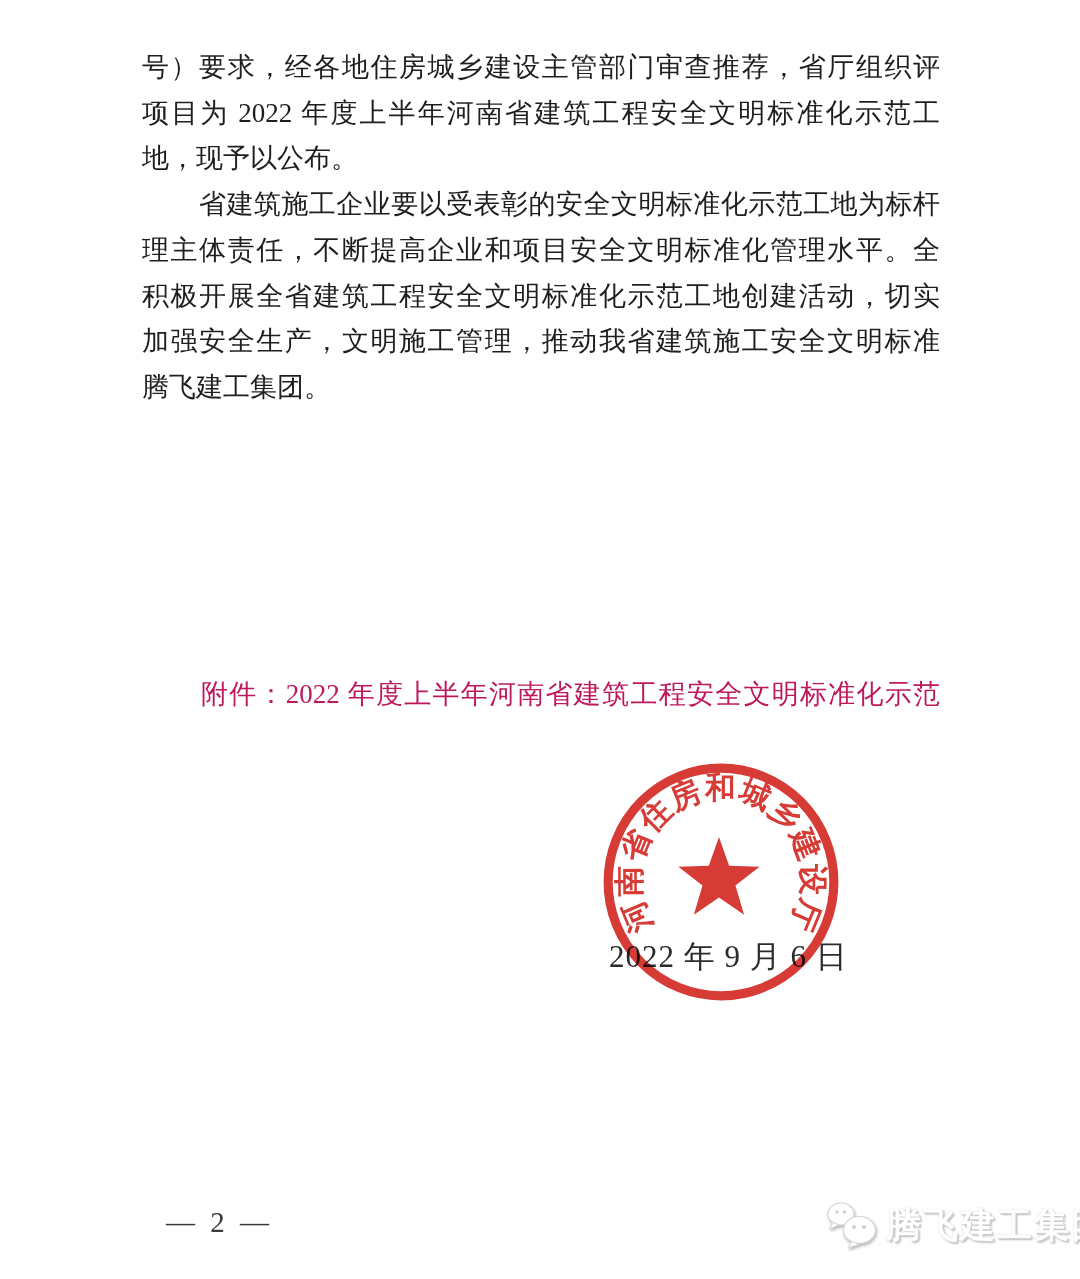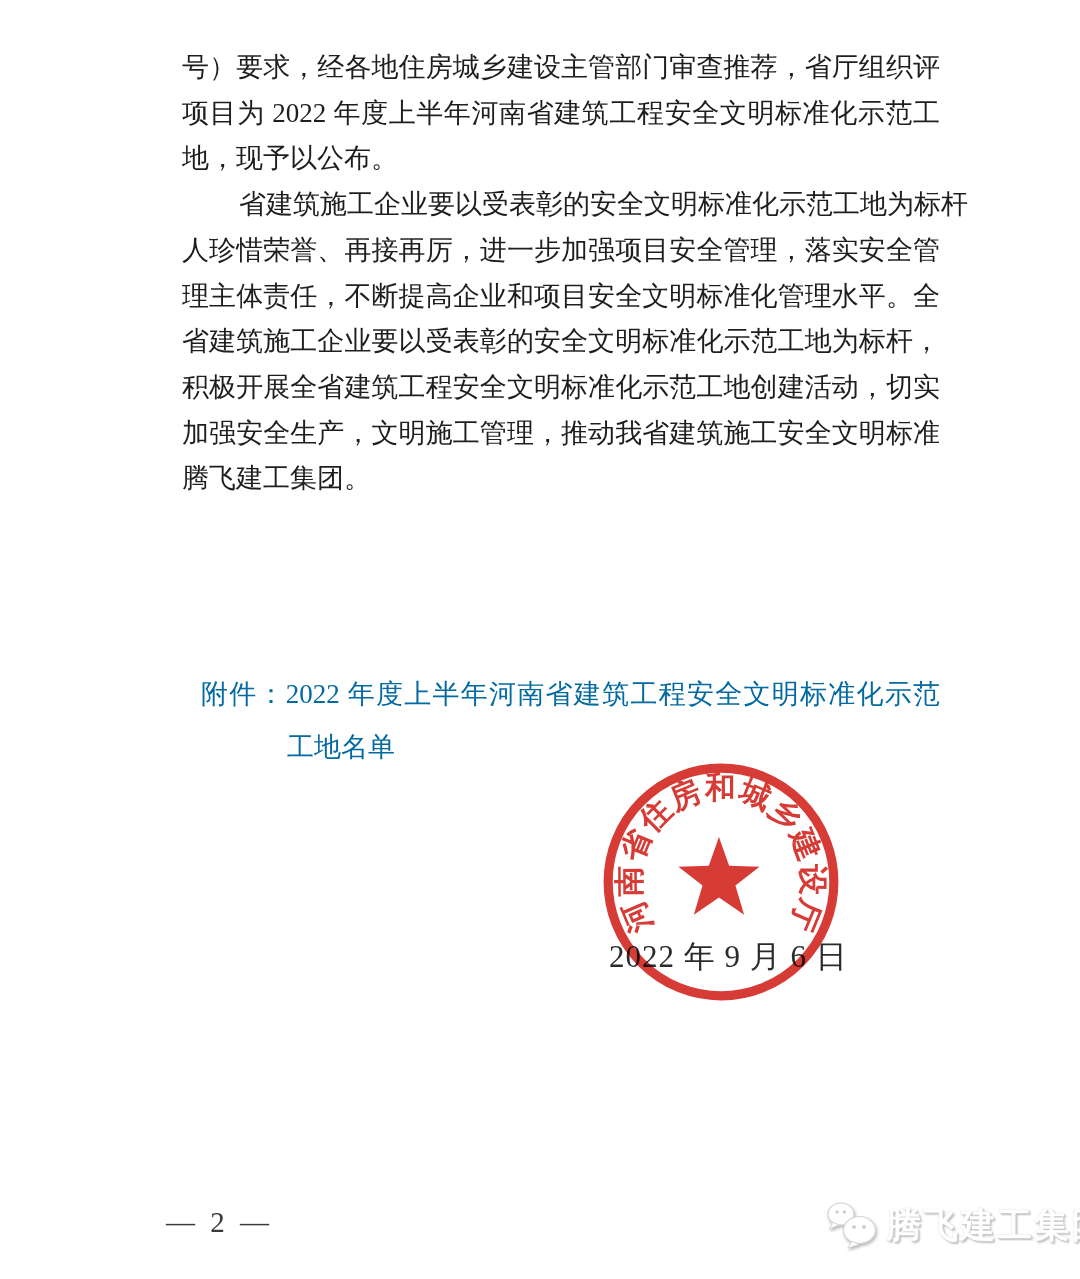--- a/index.html
+++ b/index.html
@@ -20,36 +20,35 @@
     width: 798px;
     font-size: 27px;
     line-height: 45.7px;
     color: #1e1e1e;
   }
   .line {
     text-align: justify;
     text-align-last: justify;
     text-justify: inter-character;
     white-space: nowrap;
-    margin-left: 40px;
   }
   .line.end {
     text-align: right;
     text-align-last: left;
   }
   .line.indent { padding-left: 57px; }
   
   .attachment {
     position: absolute;
     left: 142px;
     top: 668px;
     width: 798px;
     font-size: 27px;
     line-height: 53px;
-    color: #0369a1;
+    color: #be185d;
   }
   .attachment .a1 {
     padding-left: 59px;
     text-align: justify;
     text-align-last: justify;
     text-justify: inter-character;
     white-space: nowrap;
   }
   .attachment .a2 { padding-left: 145px; }
   
@@ -116,31 +115,28 @@
 </head>
 <body>
 
 <div class="page">
 
   <div class="body-text">
     <div class="line">号）要求，经各地住房城乡建设主管部门审查推荐，省厅组织评</div>
     <div class="line">项目为 2022 年度上半年河南省建筑工程安全文明标准化示范工</div>
     <div class="line end">地，现予以公布。</div>
     <div class="line indent">省建筑施工企业要以受表彰的安全文明标准化示范工地为标杆</div>
-    <div class="line">人珍惜荣誉、再接再厉，进一步加强项目安全管理，落实安全管</div>
     <div class="line">理主体责任，不断提高企业和项目安全文明标准化管理水平。全</div>
-    <div class="line">省建筑施工企业要以受表彰的安全文明标准化示范工地为标杆，</div>
     <div class="line">积极开展全省建筑工程安全文明标准化示范工地创建活动，切实</div>
     <div class="line">加强安全生产，文明施工管理，推动我省建筑施工安全文明标准</div>
     <div class="line end">腾飞建工集团。</div>
   </div>
 
   <div class="attachment">
     <div class="a1">附件：2022 年度上半年河南省建筑工程安全文明标准化示范</div>
-    <div class="a2">工地名单</div>
   </div>
 
   <div class="issue-date">2022 年 9 月 6 日</div>
 
   <div class="seal">
     <svg viewBox="0 0 240 240" preserveAspectRatio="none">
       <circle cx="120" cy="120" r="111" fill="none" stroke-width="9" stroke="#d4302a"></circle>
       <polygon points="118,76 128,104.2 157.9,105 134.2,123.3 142.7,152 118,135 93.3,152 101.8,123.3 78.1,105 108,104.2" fill="#d4302a"></polygon>
       <defs>
         <path id="sealArc" d="M 54.5 163.9 A 80 80 0 1 1 185.5 163.9" fill="none"></path>

